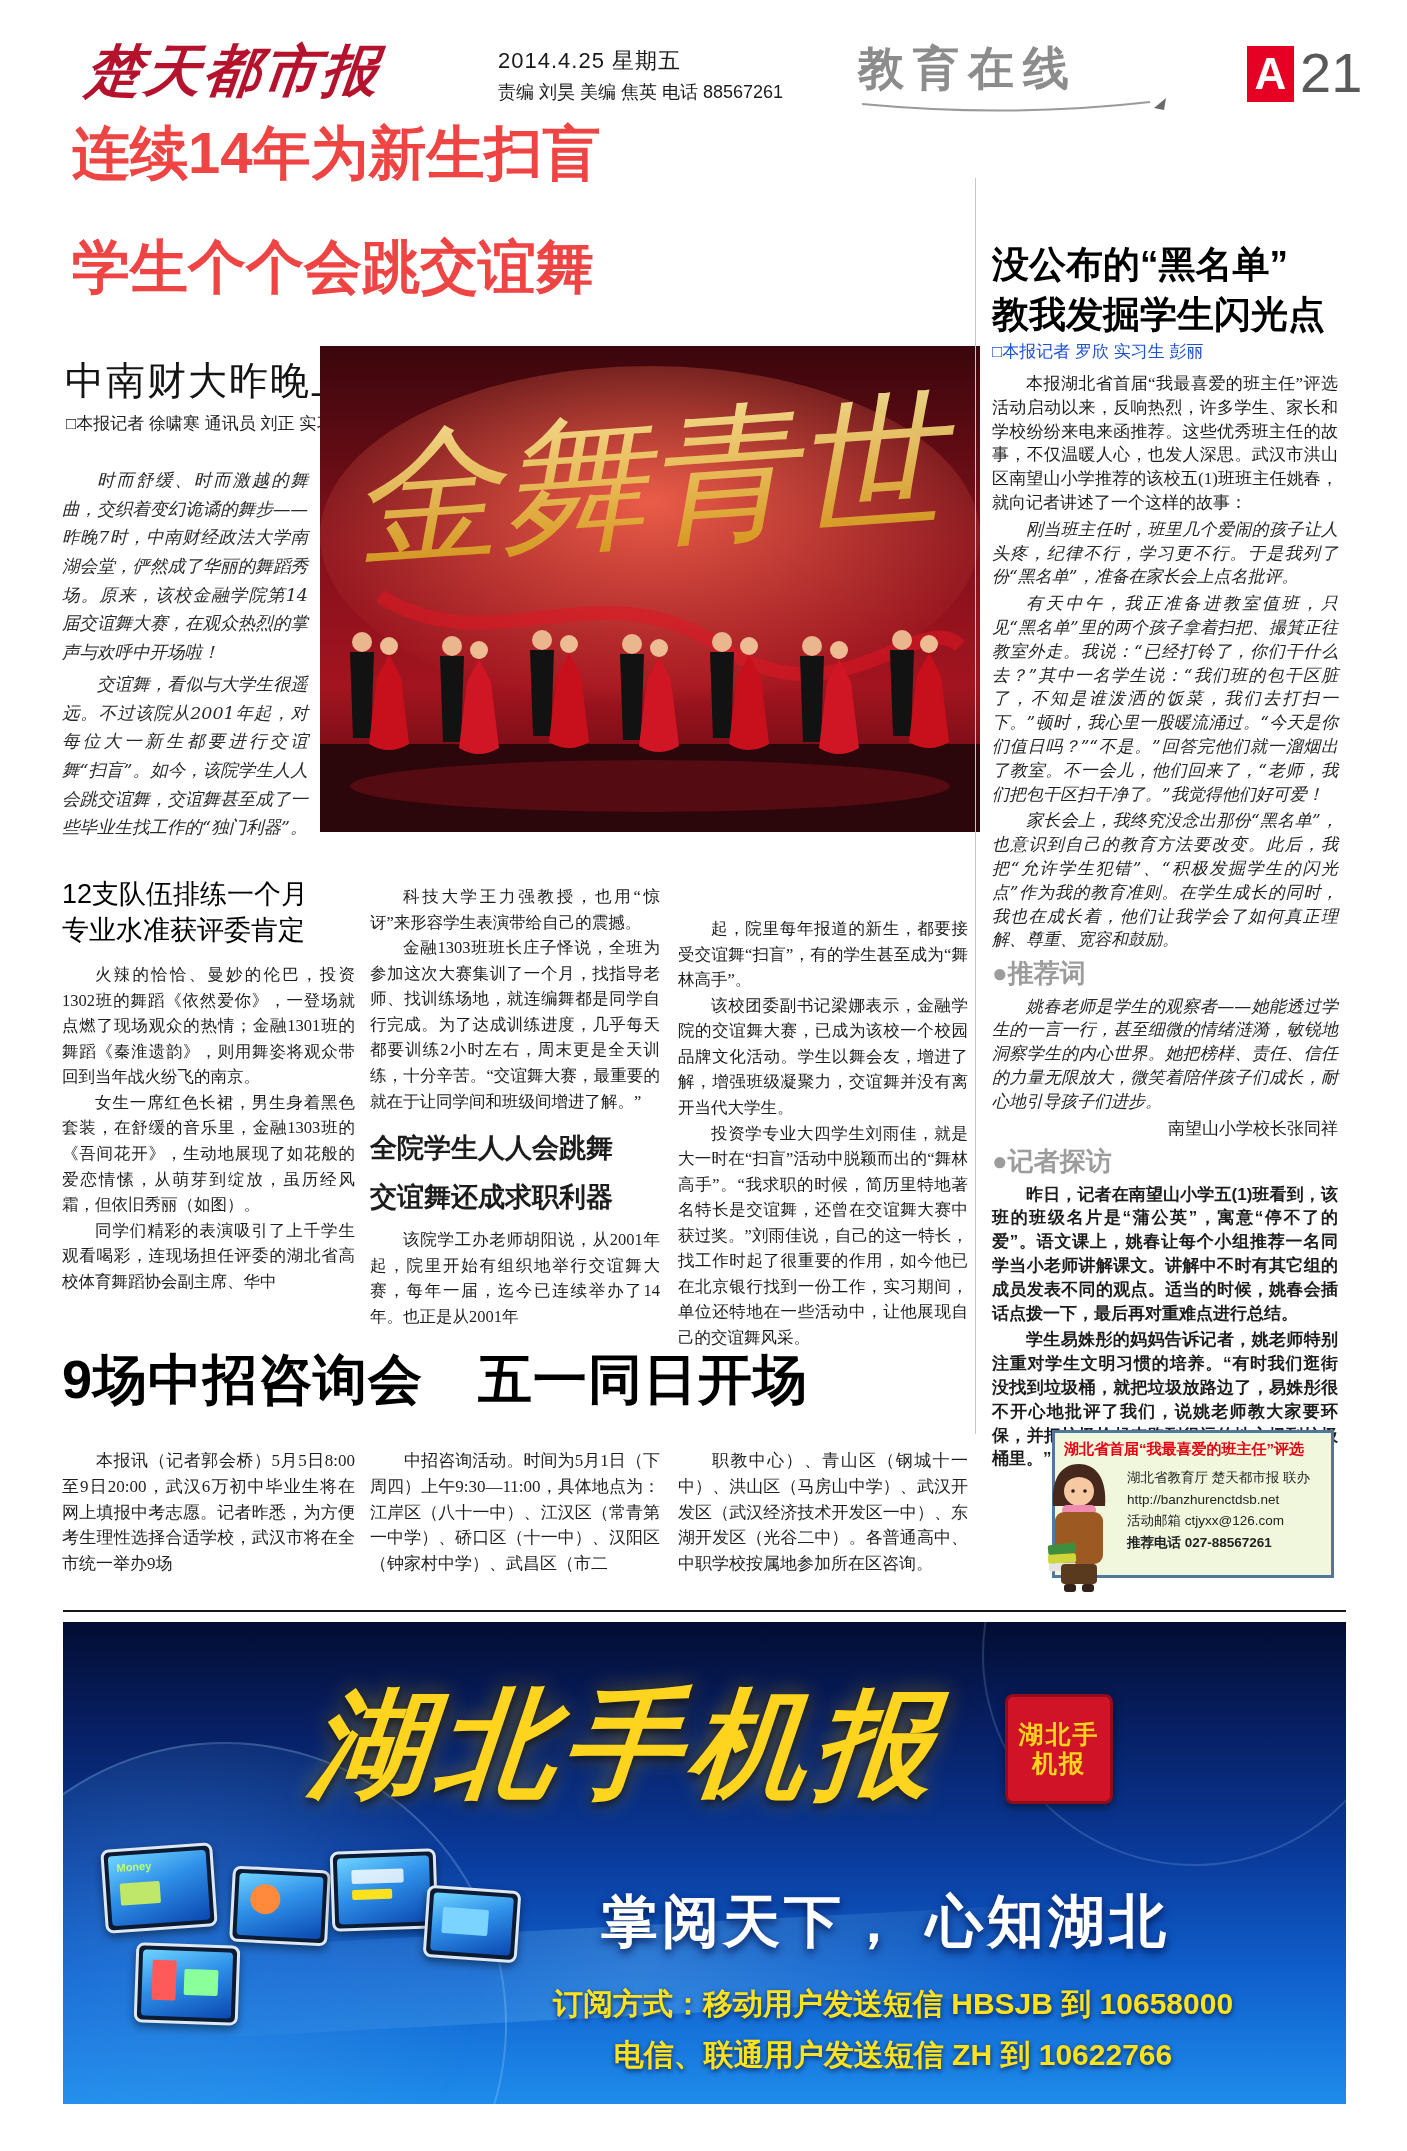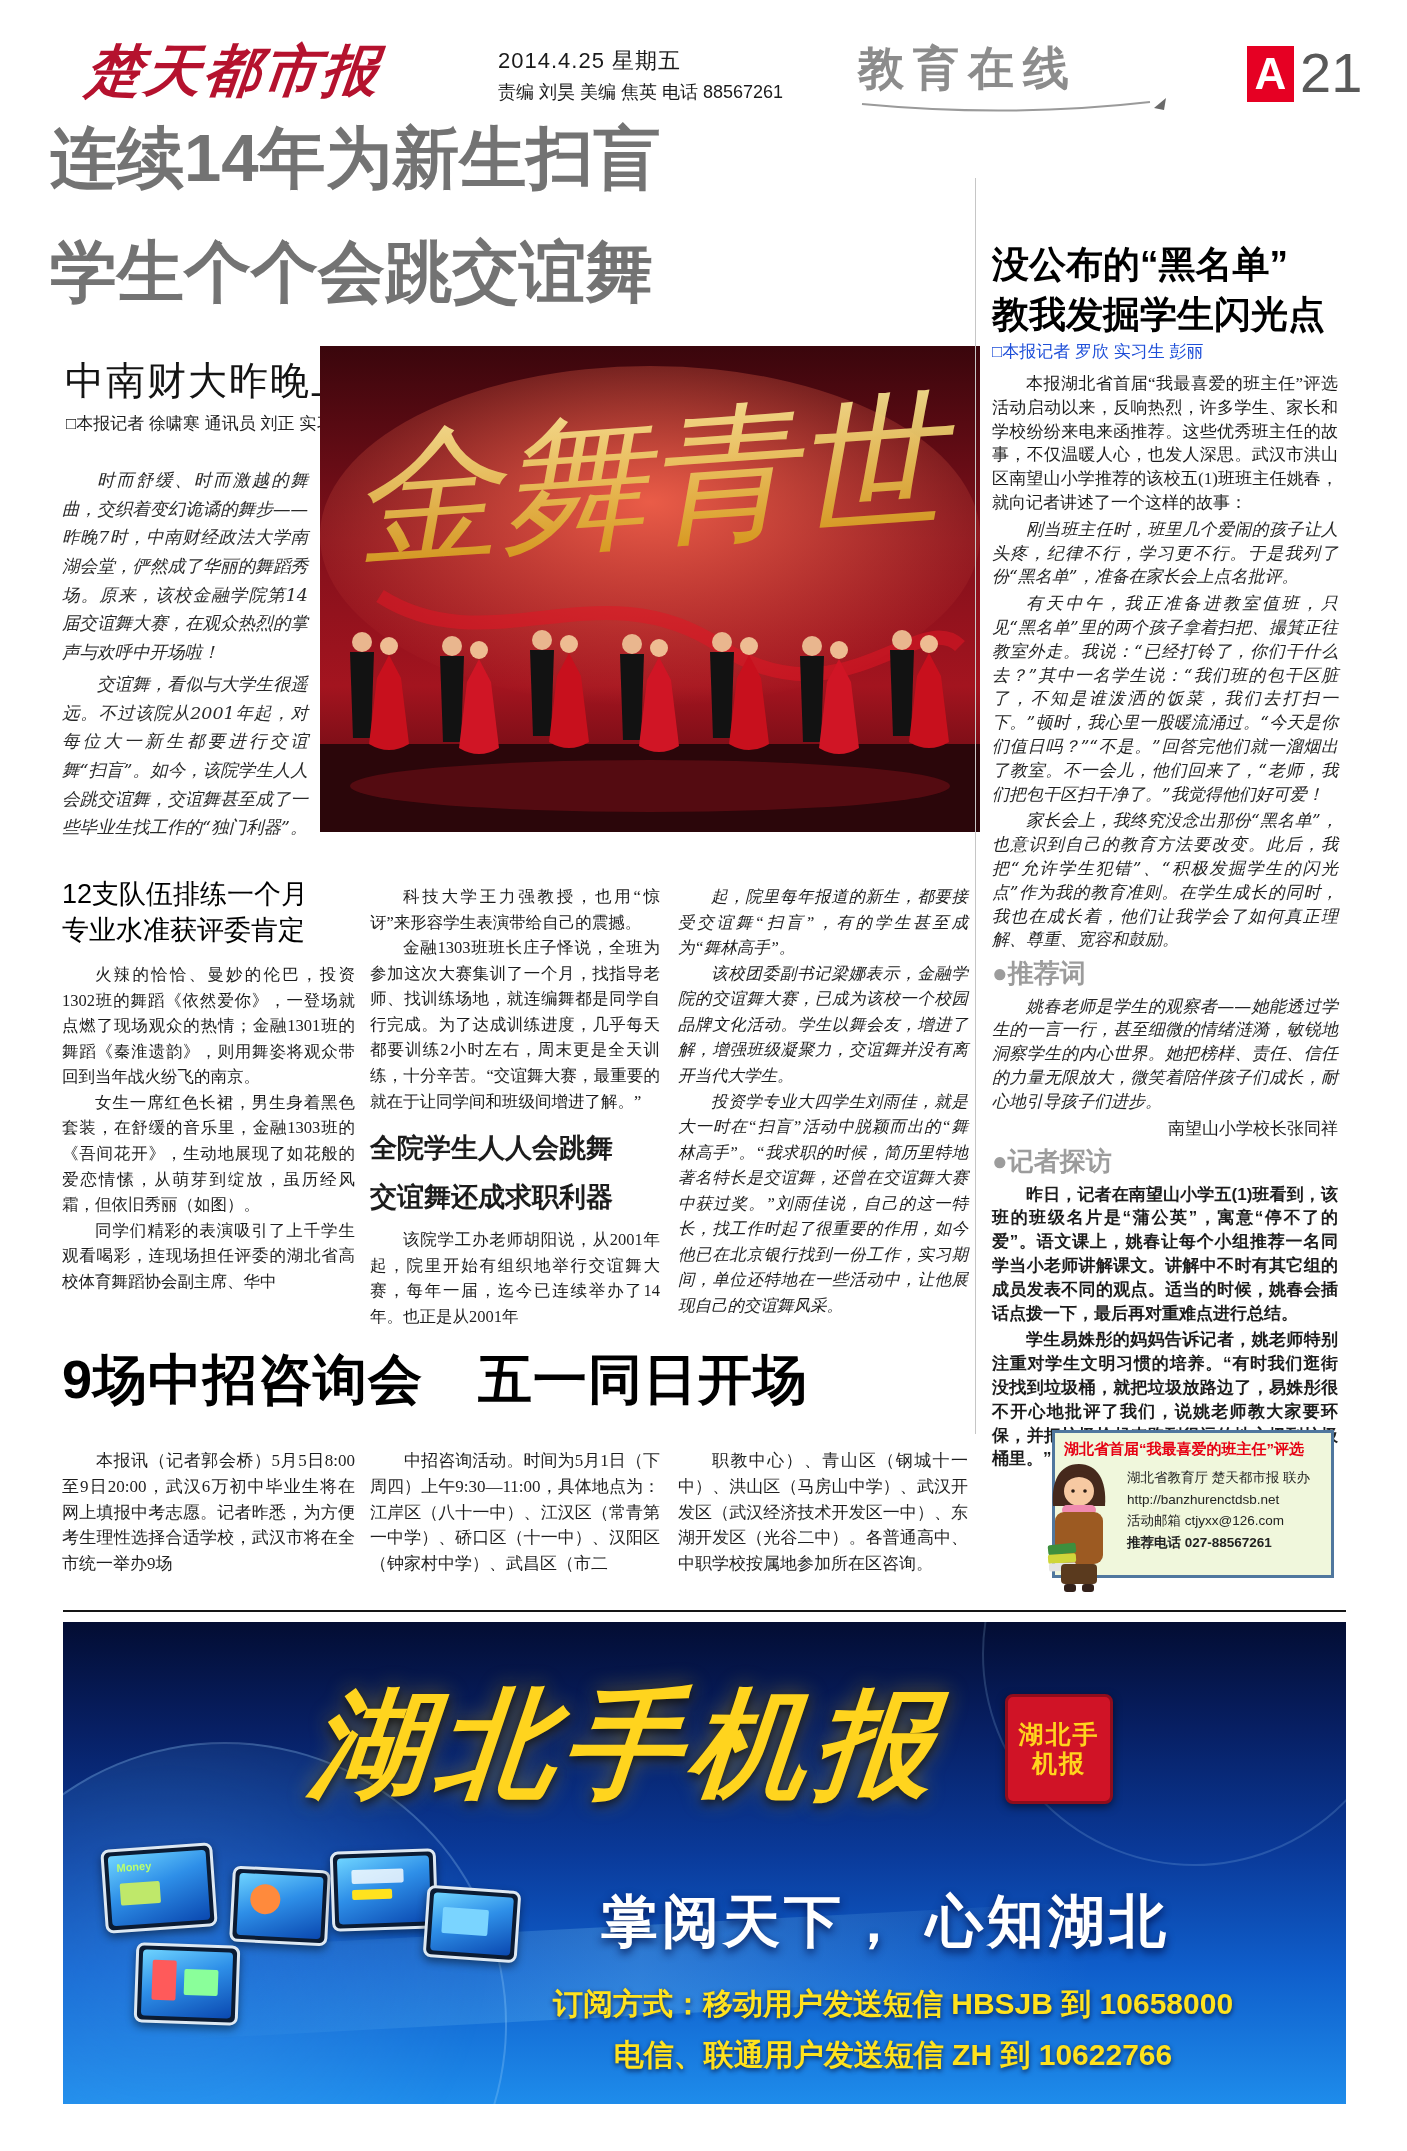--- a/index.html
+++ b/index.html
@@ -10,36 +10,36 @@
   .masthead{left:86px;top:34px;font-family:"DejaVu Serif",serif;font-style:italic;font-weight:bold;
             font-size:56px;color:#b5122e;letter-spacing:3px;transform:skewX(-6deg);}
   .hdr-date{left:498px;top:46px;font-size:22px;color:#1a1a1a;letter-spacing:1px;}
   .hdr-staff{left:498px;top:80px;font-size:18px;color:#1a1a1a;}
   .section-title{left:858px;top:38px;font-size:46px;color:#8c8c8c;font-weight:600;letter-spacing:9px;}
   .swoosh{left:860px;top:96px;}
   .page-badge{left:1247px;top:46px;width:47px;height:56px;background:#e60023;color:#fff;
               display:flex;align-items:center;justify-content:center;font-size:44px;font-weight:bold;}
   .page-num{left:1300px;top:40px;font-size:56px;color:#595959;font-weight:500;}
   
-  .h1{left:50px;font-size:67px;font-weight:900;color:#737373;letter-spacing:0;line-height:1;white-space:nowrap;}
+  .h1{left:72px;font-size:58px;font-weight:900;color:#ef4444;letter-spacing:0;line-height:1;white-space:nowrap;}
   .h1a{top:124px;} .h1b{top:238px;}
   .deck{left:65px;top:354px;font-size:39px;color:#141414;font-weight:400;letter-spacing:2px;white-space:nowrap;}
   .byline{left:66px;top:412px;font-size:17px;color:#222;white-space:nowrap;}
   .stage-photo{left:320px;top:346px;width:660px;height:486px;display:block;}
   .lede{left:62px;top:466px;width:246px;font-family:"DejaVu Serif",serif;font-style:italic;
         font-size:17.5px;line-height:1.64;color:#2a2a2a;text-align:justify;}
   .lede p{margin:0 0 3px 0;text-indent:2em;}
   .crosshead{font-size:27px;font-weight:400;line-height:1.35;color:#000;}
   .xh1{left:62px;top:876px;}
   .newscol{width:293px;font-family:"Liberation Serif",serif;font-size:16.5px;line-height:1.55;
            color:#1c1c1c;text-align:justify;}
   .newscol p{margin:0;text-indent:2em;}
   .col1{left:62px;top:962px;}
   .col2{left:370px;top:884px;width:290px;}
-  .col3{left:678px;top:884px;width:290px;font-style:italic;}
+  .col3{left:678px;top:916px;width:290px;}
   .xh-in{font-family:"Liberation Sans",sans-serif;font-size:27px;font-weight:900;line-height:1.35;
          margin:16px 0 12px 0 !important;text-indent:0 !important;}
   .vdiv{left:975px;top:178px;width:1px;height:1256px;background:#c6c6c6;}
   
   .rh{left:992px;font-size:37px;font-weight:800;color:#000;white-space:nowrap;}
   .rh1{top:240px;} .rh2{top:290px;}
   .rbyline{left:992px;top:340px;font-size:17px;color:#1d4ed8;}
   .rbody{left:992px;top:372px;width:346px;font-size:17px;line-height:1.4;color:#1c1c1c;text-align:justify;}
   .rbody p{margin:0 0 3px 0;text-indent:2em;}
   .rbody .song{font-family:"Liberation Serif",serif;}

